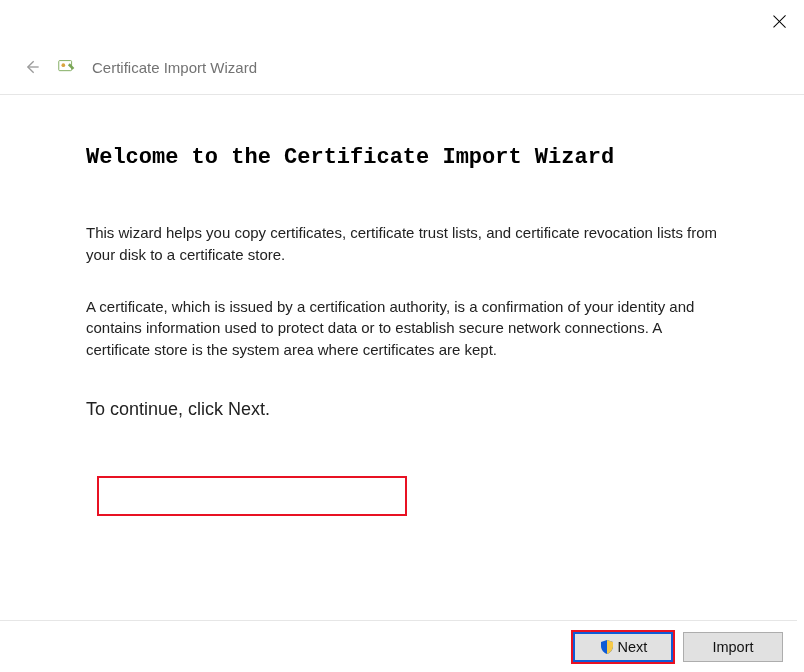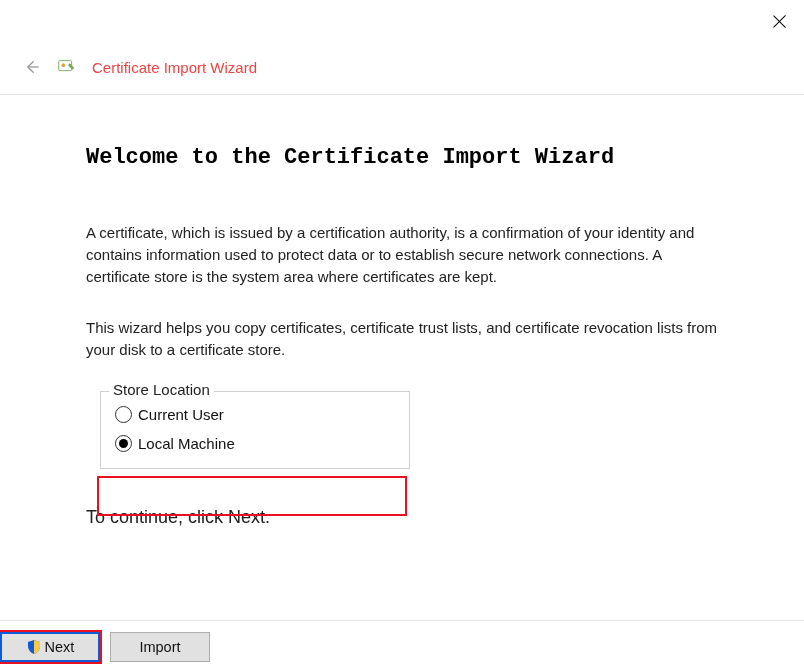--- a/index.html
+++ b/index.html
@@ -49,21 +49,21 @@
       justify-content: center;
       color: #9b9b9b;
       cursor: pointer;
     }
     .cert-icon {
       width: 22px;
       height: 22px;
     }
     .header-title {
       font-size: 15px;
-      color: #ef4444;
+      color: #737373;
     }
     .content {
       padding: 50px 86px 0 86px;
     }
     .welcome {
       font-size: 22px;
       font-weight: 600;
       color: #000;
       margin-bottom: 52px;
       font-family: Liberation Mono, monospace;
@@ -129,25 +129,26 @@
     }
     .continue {
       font-size: 18px;
       color: #222;
       margin-top: 38px;
     }
     .footer {
       position: absolute;
       bottom: 0;
       left: 0;
-      right: 0;
+      right: 7px;
       height: 52px;
       border-top: 1px solid #e6e6e6;
       display: flex;
       align-items: center;
+      justify-content: flex-end;
       gap: 10px;
       padding-right: 14px;
     }
     .btn {
       height: 30px;
       min-width: 100px;
       background: #e1e1e1;
       border: 1px solid #adadad;
       font-size: 14.5px;
       color: #111;
@@ -187,34 +188,23 @@
       <rect x="3" y="5" width="14" height="11" rx="1" fill="#fff" stroke="#7aa657" stroke-width="1"></rect>
       <circle cx="8" cy="10" r="2" fill="#d9a441"></circle>
       <path d="M15 8l5 5-2 2-5-5" fill="#7aa657"></path>
     </svg>
   </div>
   <div class="header-title">Certificate Import Wizard</div>
 </div>
 
 <div class="content">
   <h1 class="welcome">Welcome to the Certificate Import Wizard</h1>
+  <p class="para">This wizard helps you copy certificates, certificate trust lists, and certificate revocation lists from your disk to a certificate store.</p>
   <p class="para">A certificate, which is issued by a certification authority, is a confirmation of your identity and contains information used to protect data or to establish secure network connections. A certificate store is the system area where certificates are kept.</p>
-  <p class="para">This wizard helps you copy certificates, certificate trust lists, and certificate revocation lists from your disk to a certificate store.</p>
-
-  <div class="fieldset">
-    <div class="fieldset-legend">Store Location</div>
-    <div class="radio-row">
-      <span class="radio"></span>
-      <span class="radio-label">Current User</span>
-    </div>
-    <div class="radio-row">
-      <span class="radio selected"></span>
-      <span class="radio-label">Local Machine</span>
-    </div>
-  </div>
+
 
   <div class="highlight-row"></div>
 
   <p class="continue">To continue, click Next.</p>
 </div>
 
 <div class="footer">
   <button class="btn next">
     <span class="shield">
       <svg viewBox="0 0 16 16" width="16" height="16">

